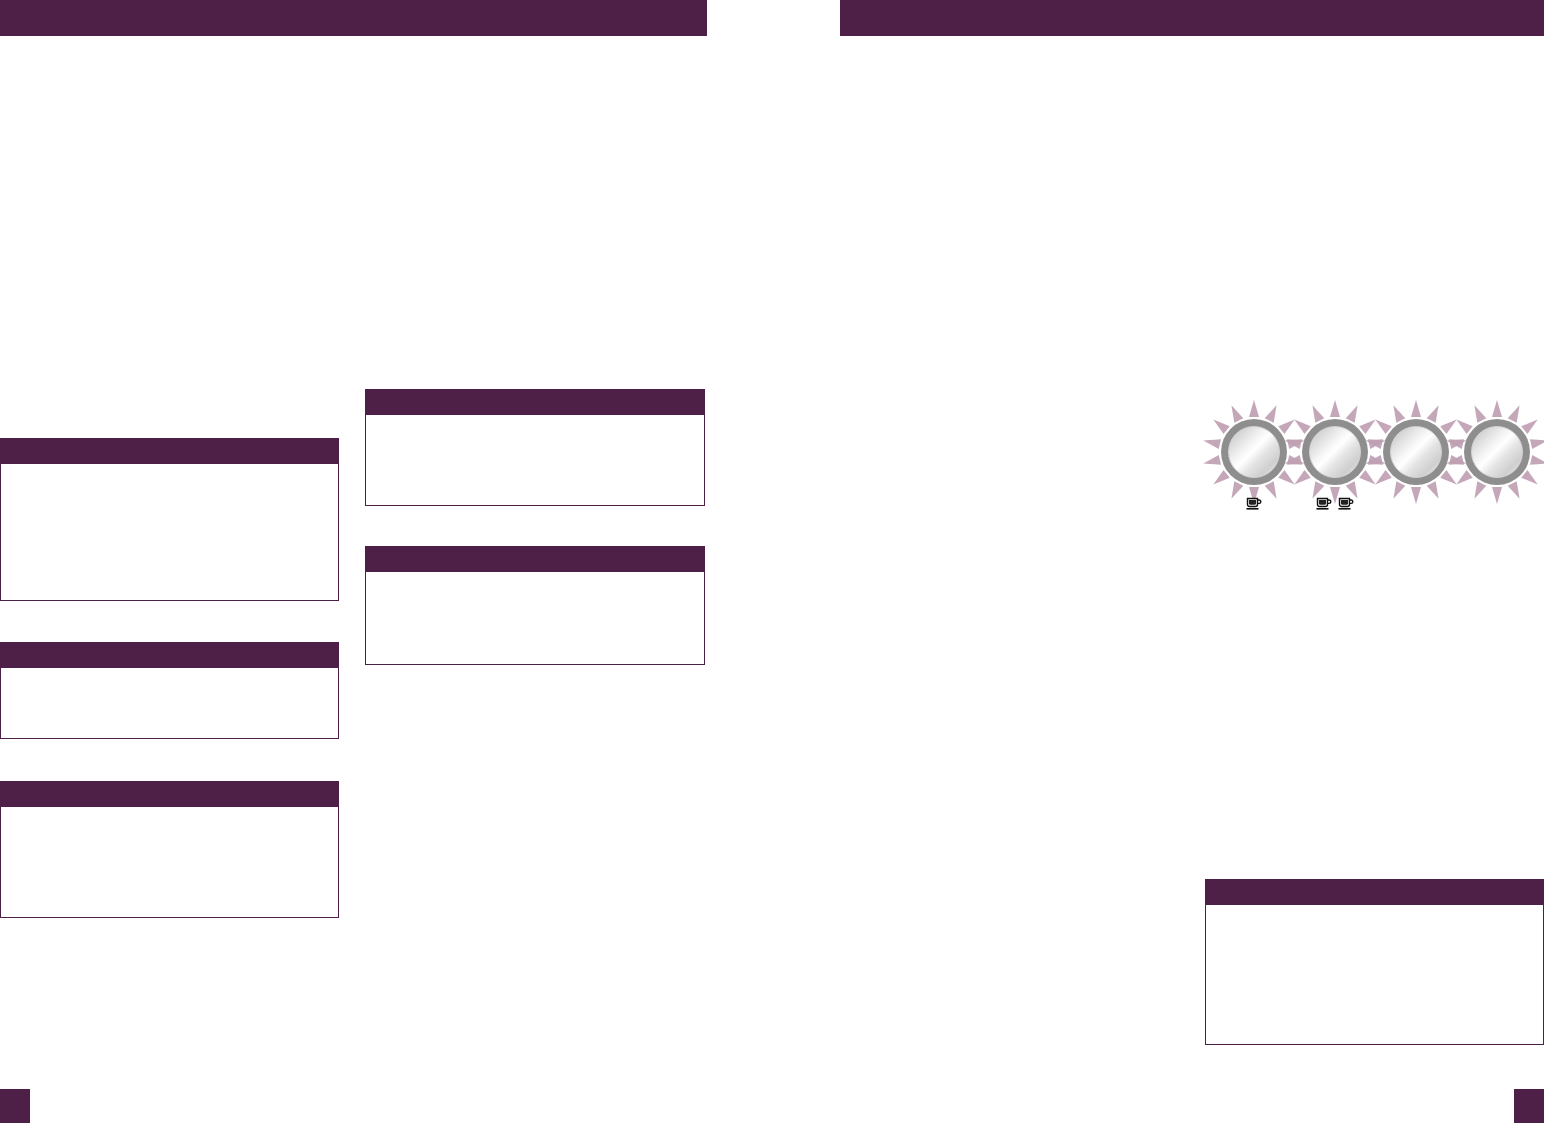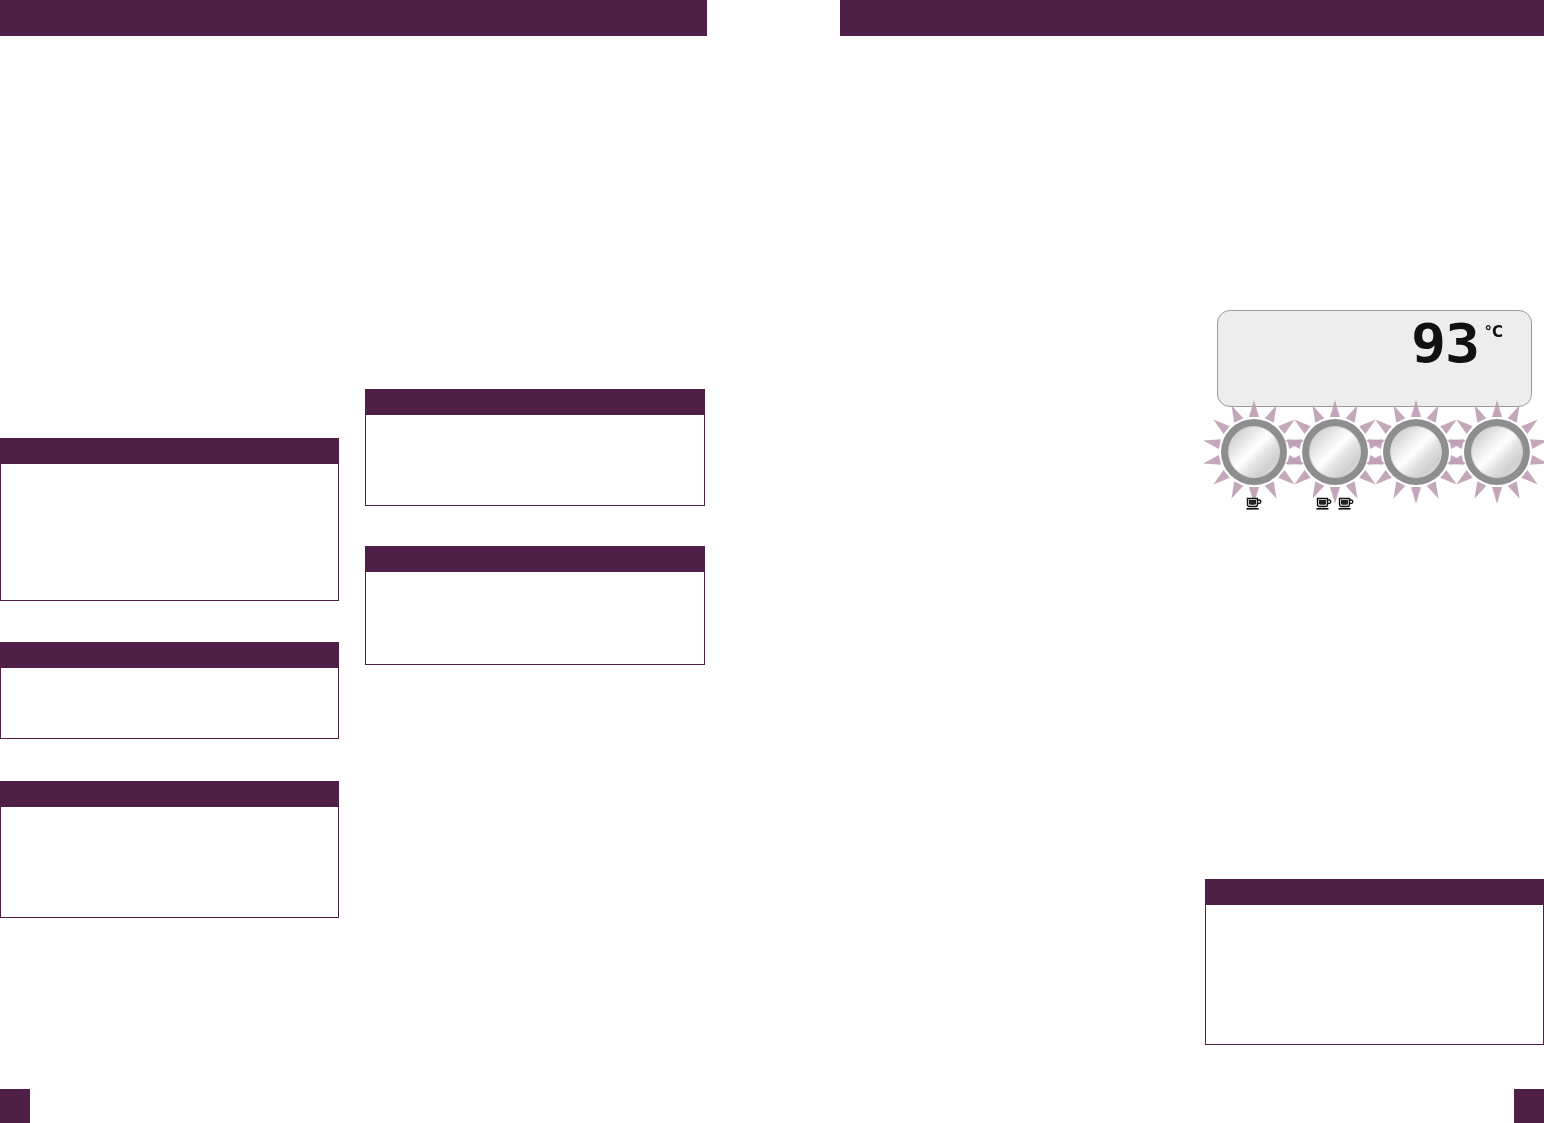--- a/index.html
+++ b/index.html
@@ -251,26 +251,20 @@
   <div class="panel-body"></div>
 </div>
 
 <div class="panel" id="panel-f">
   <div class="panel-head"></div>
   <div class="panel-body"></div>
 </div>
 
 <div id="machine-illustration">
 
-  <div id="lcd-display">
-    <div id="lcd-readout">
-      <span id="lcd-temp-value">93</span>
-      <span id="lcd-temp-unit">°C</span>
-    </div>
-  </div>
 
   <div id="dial-row">
 
     <div class="dial-unit">
       <div class="dial-rays">
           <i style="transform: rotate(0deg);"></i>
           <i style="transform: rotate(25.7143deg);"></i>
           <i style="transform: rotate(51.4286deg);"></i>
           <i style="transform: rotate(77.1429deg);"></i>
           <i style="transform: rotate(102.857deg);"></i>

